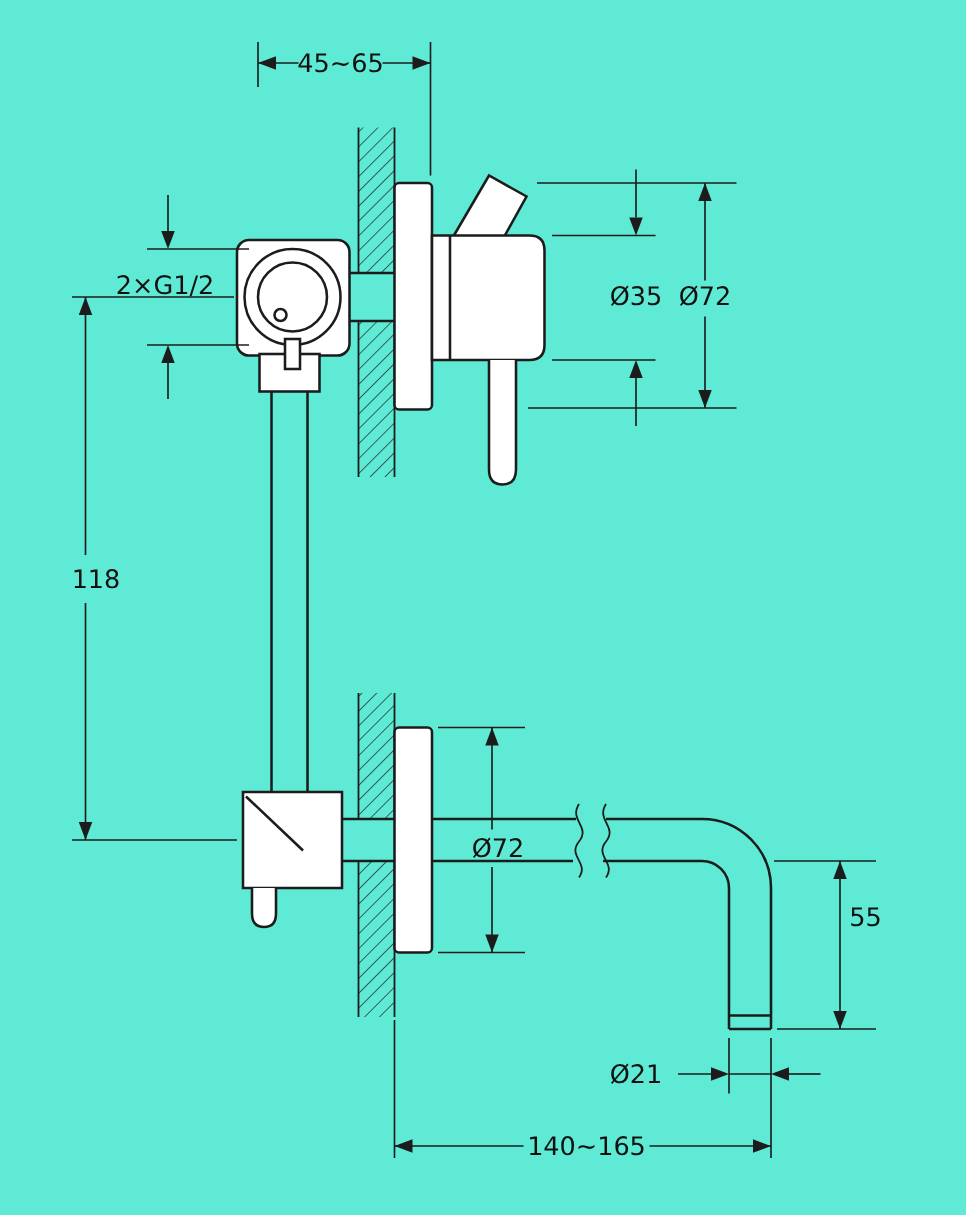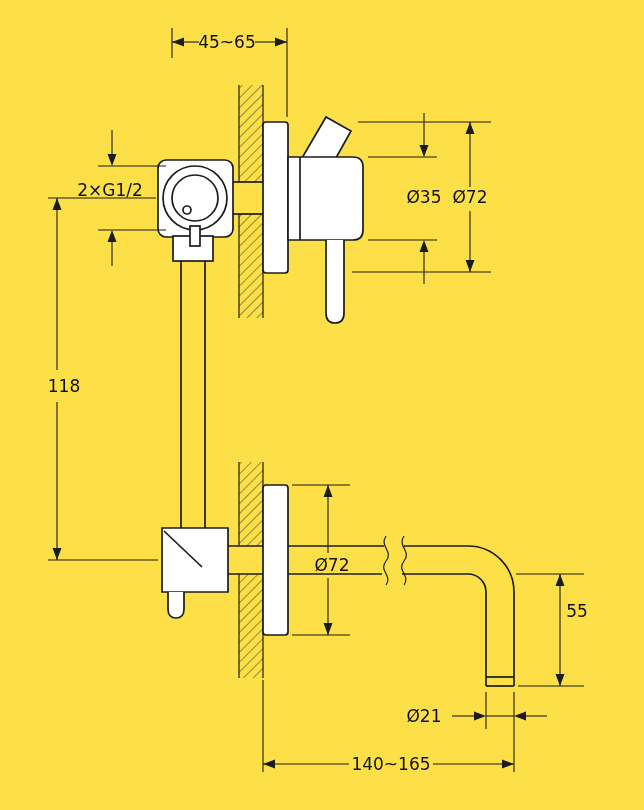--- a/index.html
+++ b/index.html
@@ -1,16 +1,16 @@
 <!DOCTYPE html>
 <html><head>
 <meta charset="utf-8">
 <style>
   html,body{margin:0;padding:0;background:#ffffff;}
-  .sheet{width:644px;height:810px;background:#fde047;position:relative;overflow:hidden;
+  .sheet{width:644px;height:810px;background:#5eead4;position:relative;overflow:hidden;
          font-family:"DejaVu Sans",sans-serif;}
   svg{display:block;}
   .obj line,.obj path,.obj rect,.obj circle,.obj polygon{
       stroke:#1c1c1c;stroke-width:1.7;fill:none;stroke-linejoin:miter;stroke-linecap:butt;}
   .obj .fillw{fill:#ffffff;}
   .wall line{stroke:#1c1c1c;stroke-width:1.2;}
   .dim line{stroke:#1c1c1c;stroke-width:1.1;}
   .dim polygon{fill:#1c1c1c;stroke:none;}
   .brk{stroke-width:1.2 !important;}
   text.dimtext{font-size:17px;fill:#111111;stroke:none;text-anchor:middle;

